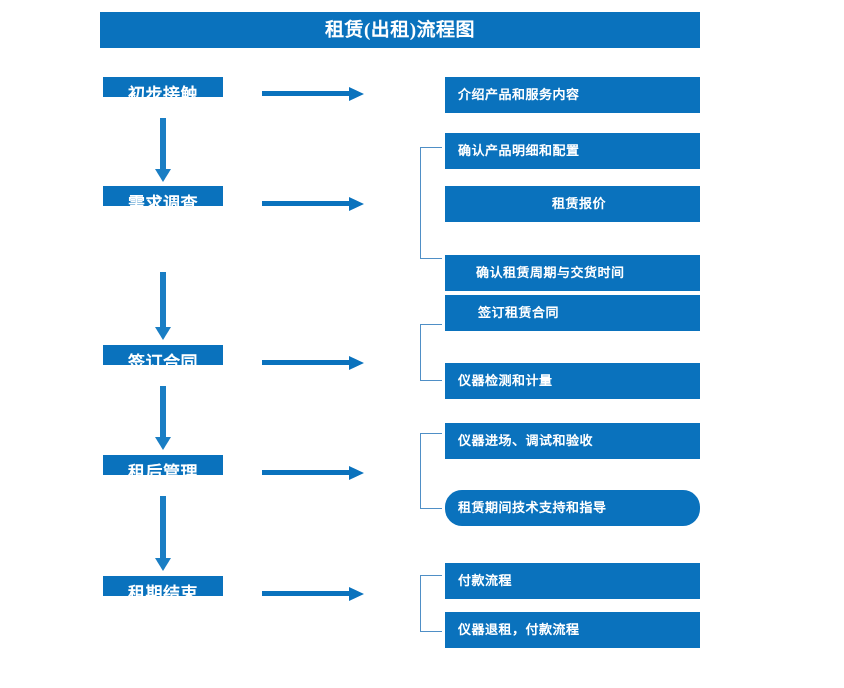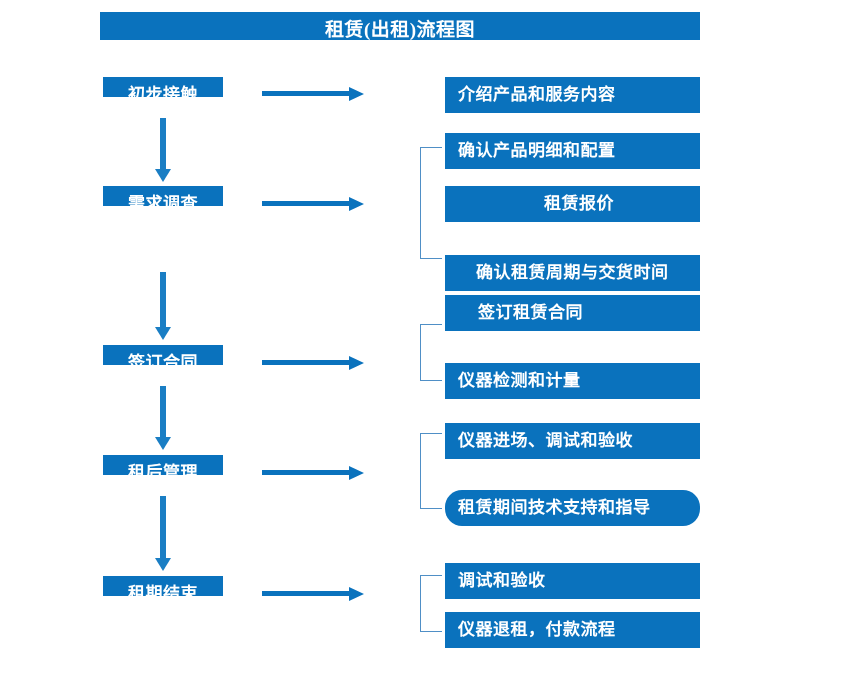--- a/index.html
+++ b/index.html
@@ -18,21 +18,21 @@
     background: #ffffff;
     overflow: hidden;
   }
 
   
   .title-bar {
     position: absolute;
     left: 100px;
     top: 12px;
     width: 600px;
-    height: 28px;
+    height: 36px;
     background: #0a72bd;
     color: #ffffff;
     font-size: 19px;
     font-weight: bold;
     line-height: 36px;
     text-align: center;
     letter-spacing: 0.5px;
     white-space: nowrap;
   }
 
@@ -53,21 +53,21 @@
   }
 
   
   .detail-box {
     position: absolute;
     left: 445px;
     width: 255px;
     height: 36px;
     background: #0a72bd;
     color: #ffffff;
-    font-size: 17px;
+    font-size: 13px;
     font-weight: bold;
     line-height: 36px;
     text-align: left;
     padding-left: 13px;
     box-sizing: border-box;
     white-space: nowrap;
     letter-spacing: 0.5px;
   }
 
   
@@ -146,21 +146,21 @@
     </div>
   <div id="detail-layer">
       <div class="detail-box" style="top: 77px;">介绍产品和服务内容</div>
       <div class="detail-box" style="top: 133px;">确认产品明细和配置</div>
       <div class="detail-box" style="top: 186px; text-align: center;">租赁报价</div>
       <div class="detail-box" style="top: 255px; padding-left: 31px;">确认租赁周期与交货时间</div>
       <div class="detail-box" style="top: 295px; padding-left: 33px;">签订租赁合同</div>
       <div class="detail-box" style="top: 363px;">仪器检测和计量</div>
       <div class="detail-box" style="top: 423px;">仪器进场、调试和验收</div>
       <div class="detail-box" style="top: 490px; border-radius: 17px;">租赁期间技术支持和指导</div>
-      <div class="detail-box" style="top: 563px;">调试和验收</div>
+      <div class="detail-box" style="top: 563px;">付款流程</div>
       <div class="detail-box" style="top: 612px;">仪器退租，付款流程</div>
     </div>
   <div id="harrow-layer">
       <div class="h-arrow" style="top: 86px;">
         <span class="shaft"></span>
         <span class="head"></span>
       </div>
       <div class="h-arrow" style="top: 196px;">
         <span class="shaft"></span>
         <span class="head"></span>

